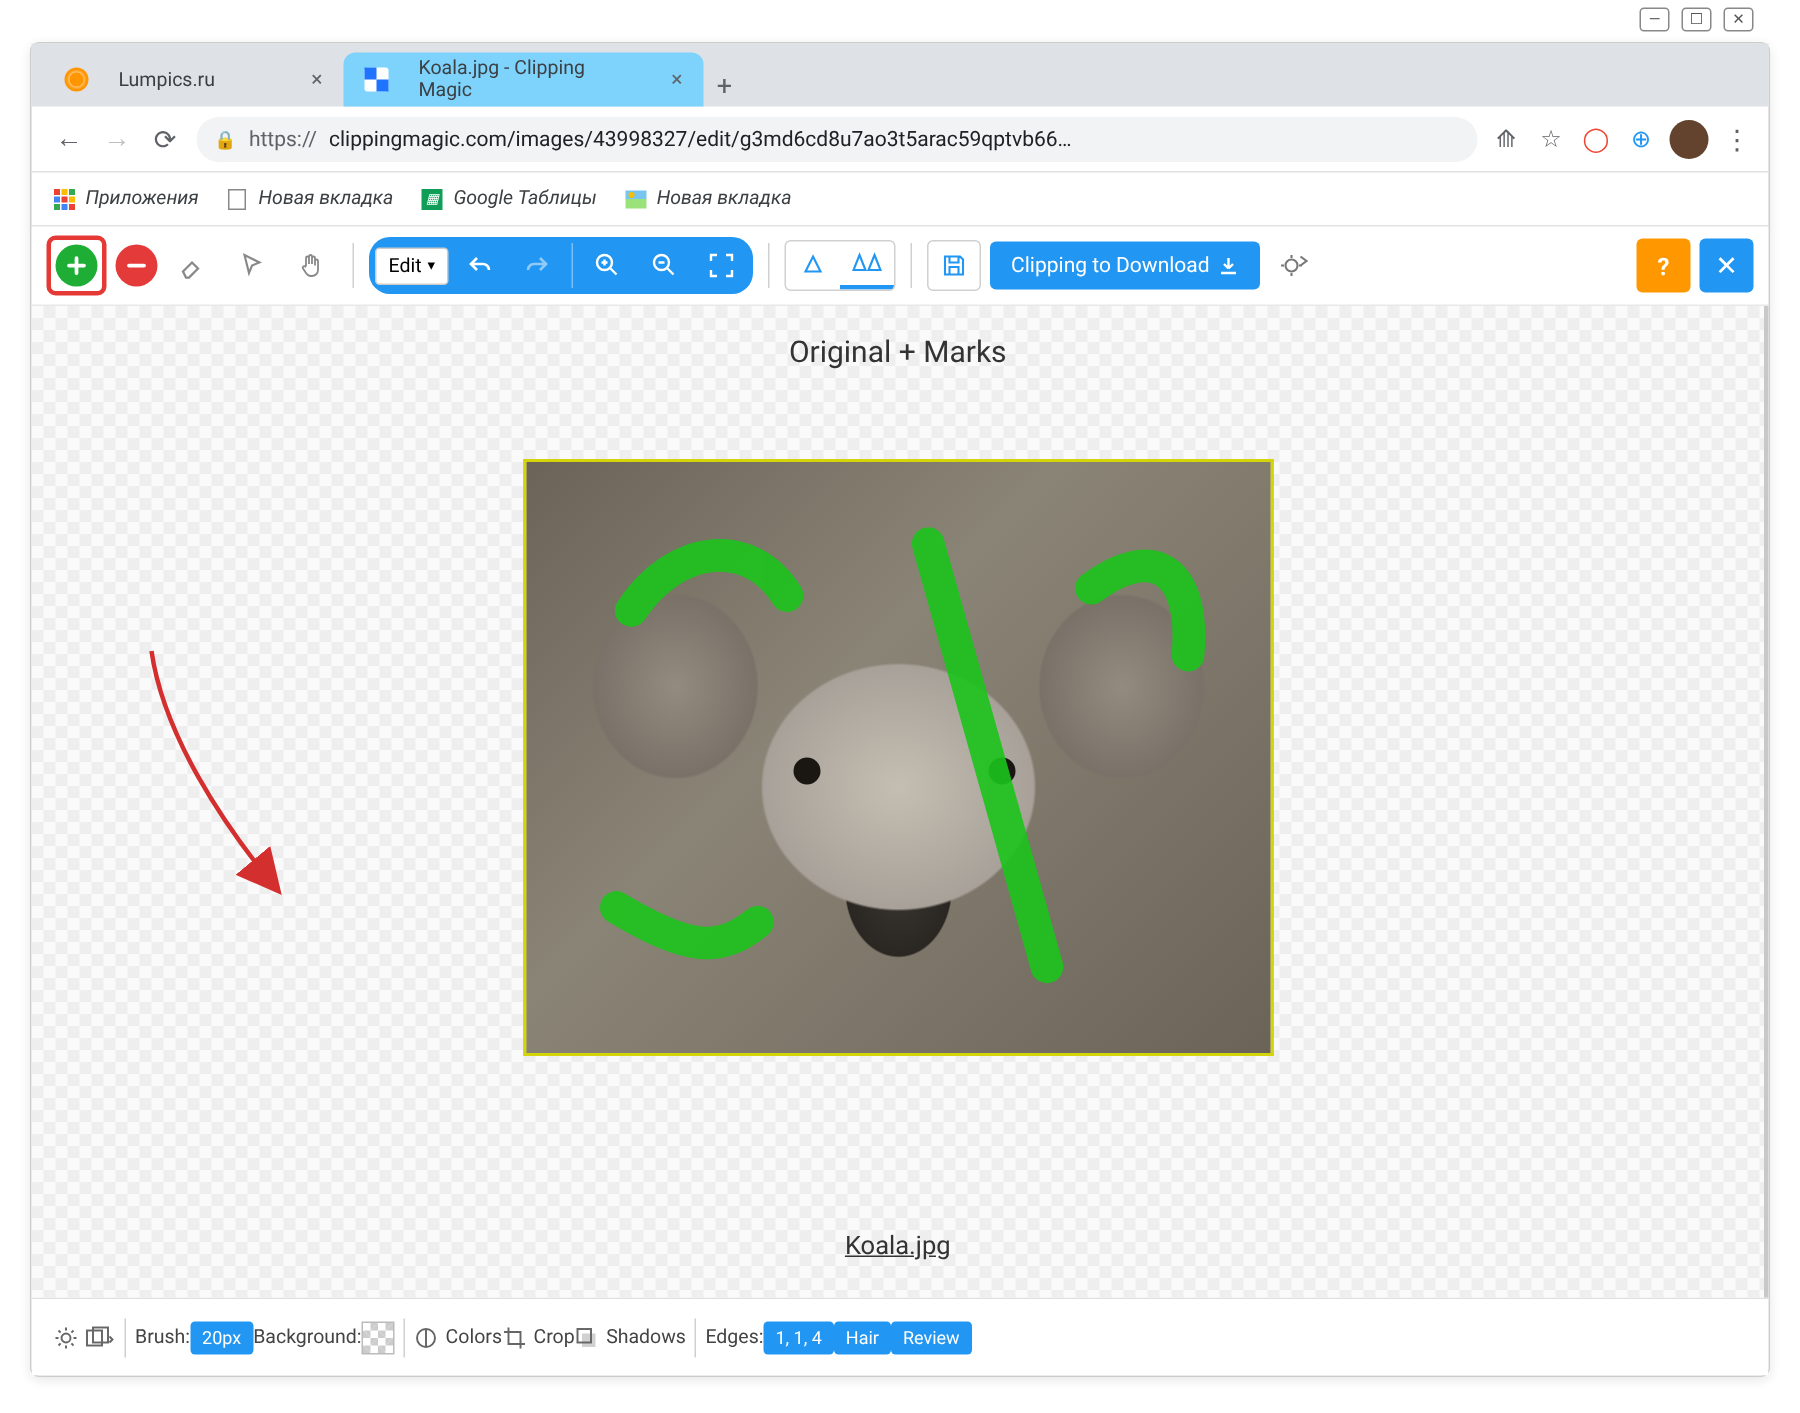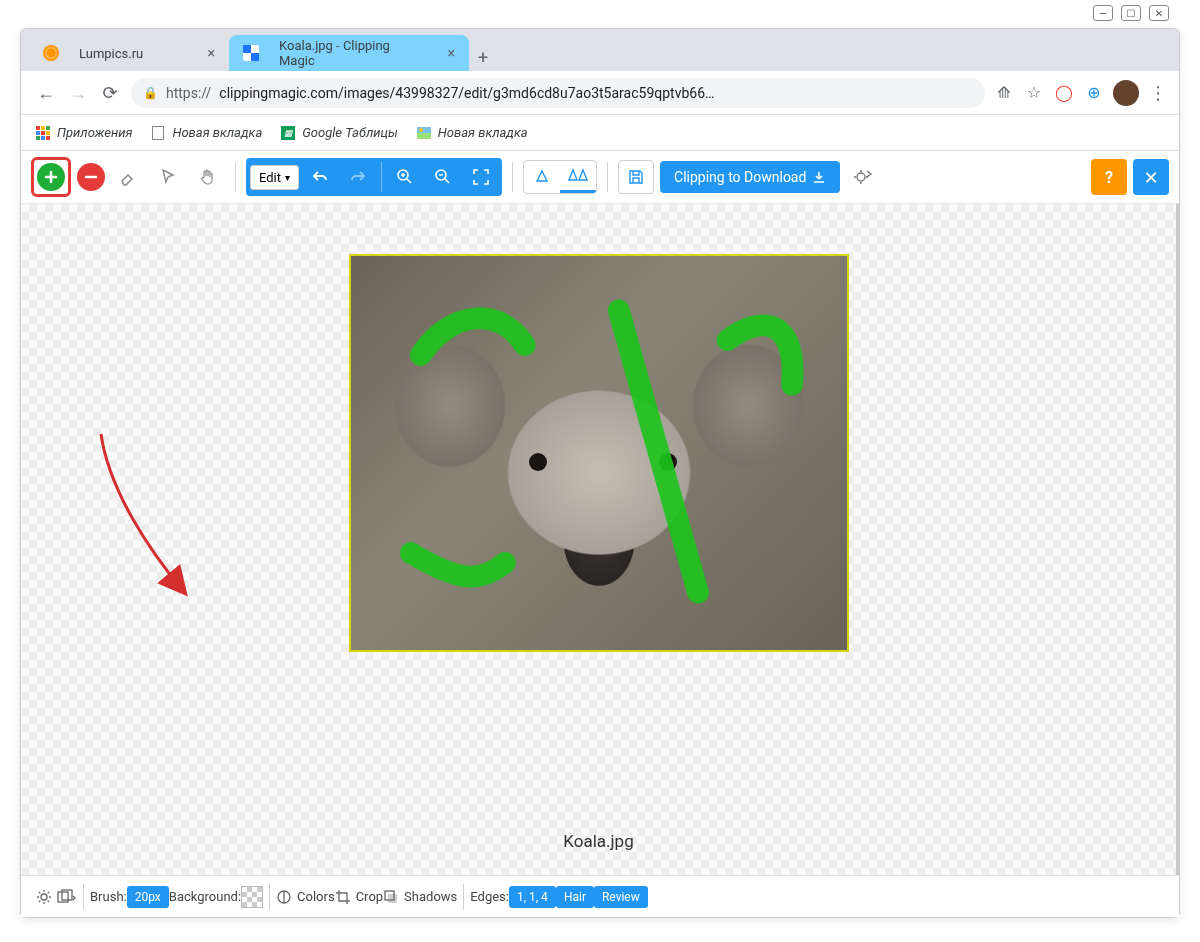--- a/index.html
+++ b/index.html
@@ -50,21 +50,21 @@
 
 .app { flex:1; display:flex; flex-direction:column; position:relative; overflow:hidden;}
 
 
 .toolbar { display:flex; align-items:center; gap:6px; padding:6px 10px; border-bottom:1px solid #e8e8e8; background:#fff;}
 .tbtn{ width:34px; height:34px; border-radius:4px; display:flex; align-items:center; justify-content:center; font-size:16px; cursor:pointer; color:#555; position:relative;}
 .tbtn.circle{ border-radius:50%;}
 .tbtn.green{ background:#1fae35; color:#fff; width:28px; height:28px;}
 .tbtn.red{ background:#e53a3a; color:#fff; width:28px; height:28px;}
 .highlight-box{ border:3px solid #e53935; border-radius:6px; padding:3px; display:flex; align-items:center; justify-content:center;}
-.edit-group{ background:#2196f3; display:flex; align-items:center; border-radius:4px; padding:2px; gap:0;}
+.edit-group{ background:#2196f3; display:flex; align-items:center; border-radius:14px; padding:2px; gap:0;}
 .edit-select{ background:#fff; border:1px solid #ccc; border-radius:3px; padding:4px 8px; font-size:13px; margin:2px; display:flex; align-items:center; gap:4px; cursor:pointer;}
 .edit-group .tbtn{ color:#fff; width:38px;}
 .view-group{ display:flex; border:1px solid #d0d0d0; border-radius:4px; overflow:hidden;}
 .view-group .vb{ width:36px; height:32px; display:flex; align-items:center; justify-content:center; cursor:pointer; font-size:13px; color:#2196f3;}
 .view-group .vb.active{ border-bottom:3px solid #2196f3;}
 .save-btn{ width:36px; height:34px; border:1px solid #d0d0d0; border-radius:4px; display:flex; align-items:center; justify-content:center; color:#2196f3; cursor:pointer;}
 .subscribe{ background:#2196f3; color:#fff; border-radius:4px; padding:8px 14px; font-size:14px; display:flex; align-items:center; gap:6px; cursor:pointer;}
 .gear2{ width:34px; height:34px; display:flex; align-items:center; justify-content:center; color:#555; cursor:pointer;}
 .spacer{ flex:1;}
 .help-btn{ width:36px; height:36px; background:#ff9800; color:#fff; border-radius:4px; display:flex; align-items:center; justify-content:center; font-weight:bold; cursor:pointer;}
@@ -85,27 +85,27 @@
   radial-gradient(ellipse 200px 180px at 50% 55%, #c4beb2 0%, #a8a199 45%, transparent 46%),
   radial-gradient(ellipse 90px 100px at 20% 38%, #938b80 0%, #7a7168 60%, transparent 62%),
   radial-gradient(ellipse 90px 100px at 80% 38%, #938b80 0%, #7a7168 60%, transparent 62%),
   radial-gradient(ellipse 50px 65px at 50% 72%, #3a3530 0%, #2a2622 70%, transparent 72%),
   linear-gradient(135deg,#6b6358 0%, #8a8476 40%, #6b6358 100%);
 }
 .koala::before{content:""; position:absolute; width:18px; height:18px; background:#1a1612; border-radius:50%; left:36%; top:50%; box-shadow: 130px 0 0 #1a1612;}
 .koala::after{content:""; position:absolute; left:20px; top:40px; width:50px; height:280px; background:linear-gradient(100deg,#8a7a5f,#6b5d45); transform:rotate(15deg); z-index:-1;}
 .marks{ position:absolute; inset:0; pointer-events:none;}
 .marks svg{ width:100%; height:100%;}
-.panel-footer{ font-size:17px; color:#333; padding:24px 0 14px 0; margin-top:auto; margin-bottom:10px;}
+.panel-footer{ font-size:17px; color:#333; padding:24px 0 14px 0; margin-top:auto; margin-bottom:10px;text-decoration:underline;}
 
 
 .arrow-annot{ position:absolute; left:68px; top:226px; pointer-events:none; z-index:50;}
 
 
-.bottombar{ height:42px; border-top:1px solid #e0e0e0; display:flex; align-items:center; padding:0 12px; gap:0; font-size:13px; color:#444; background:#fff;}
+.bottombar{ height:52px; border-top:1px solid #e0e0e0; display:flex; align-items:center; padding:0 12px; gap:0; font-size:13px; color:#444; background:#fff;}
 .bottombar .sep{ width:1px; height:26px; background:#d0d0d0; margin:0 6px;}
 .pill{ background:#2196f3; color:#fff; border-radius:3px; padding:4px 8px; font-size:12px; cursor:pointer;}
 .bicon{ width:22px; height:22px; display:flex; align-items:center; justify-content:center; color:#666; cursor:pointer;}
 .bg-swatch{ width:22px; height:22px; background-image:
   linear-gradient(45deg,#ccc 25%,transparent 25%),linear-gradient(-45deg,#ccc 25%,transparent 25%),
   linear-gradient(45deg,transparent 75%,#ccc 75%),linear-gradient(-45deg,transparent 75%,#ccc 75%);
   background-size:10px 10px; background-position:0 0,0 5px,5px -5px,-5px 0; border:1px solid #bbb; cursor:pointer;}
 .blabel{ display:flex; align-items:center; gap:5px; cursor:pointer;}
 </style>
 </head>
@@ -298,20 +298,21 @@
       <svg class="arrow-annot" width="120" height="180" viewBox="0 0 120 180">
         <defs>
             <marker id="ah" markerWidth="10" markerHeight="10" refX="8" refY="5" orient="auto">
               <path d="M0 0L10 5L0 10z" fill="#d32f2f"></path>
             </marker>
           </defs>
         <path d="M12 4 C 20 60, 60 120, 95 162" stroke="#d32f2f" stroke-width="3" fill="none" marker-end="url(#ah)"></path>
       </svg>
 
       <div class="panel">
+        <div class="panel-title">Original + Marks</div>
         <div class="img-wrap left">
           <div class="koala"></div>
           <div class="marks">
             <svg viewBox="0 0 500 398">
               <g stroke="#1cc41c" stroke-width="22" stroke-linecap="round" fill="none" opacity=".9">
                 <path d="M70 100 C 100 55, 150 50, 175 90"></path>
                 <path d="M270 55 L 350 340"></path>
                 <path d="M380 85 C 420 55, 450 70, 445 130"></path>
                 <path d="M60 300 C 110 330, 130 330, 155 310"></path>
               </g>

